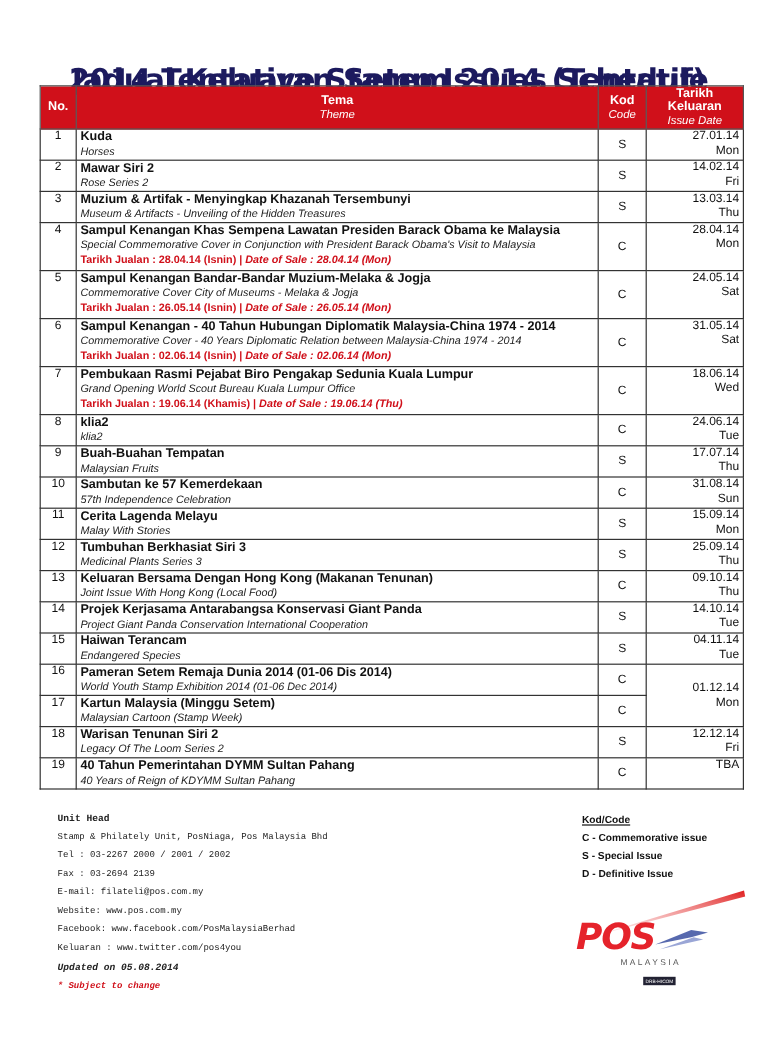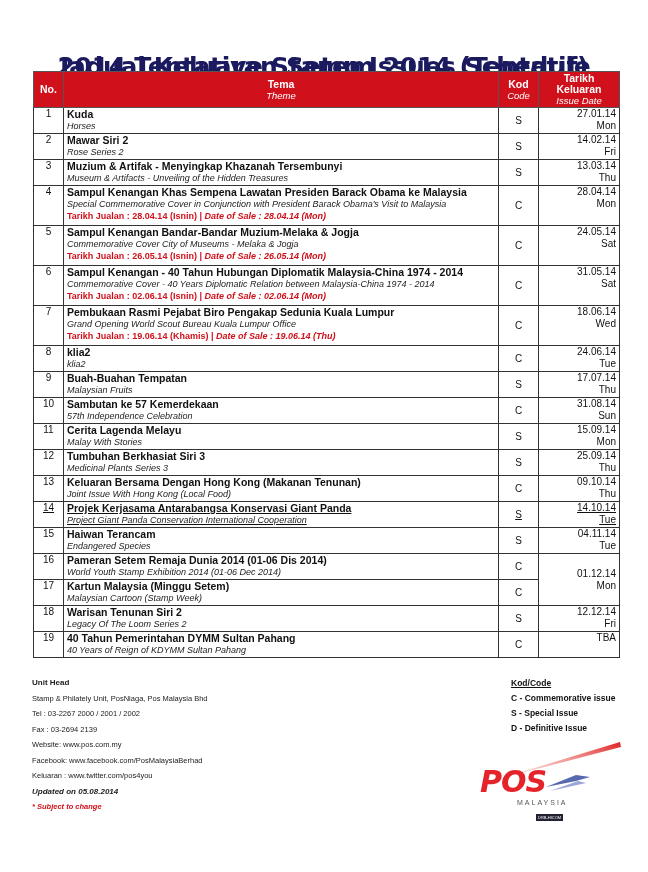--- a/index.html
+++ b/index.html
@@ -15,26 +15,26 @@
   table.sched th .sub { display:block; font-weight:normal; font-style:italic; font-size:9.5px; }
   table.sched td { border:1px solid #333; font-size:10px; vertical-align:top; padding:0 3px; line-height:12px; }
   td.no { text-align:center; font-size:10px; }
   td.code { text-align:center; vertical-align:middle !important; font-size:9px; }
   td.date { text-align:right; font-size:10px; }
   .tema-main { font-weight:bold; font-size:10.5px; display:block; }
   .tema-sub { font-style:italic; font-size:9px; display:block; color:#222; }
   .sale { color:#d0101a; font-weight:bold; font-size:9px; display:block; }
   .sale i { font-style:italic; }
 
-  .footer-left { position:absolute; left:32px; top:675px; font-size:7.5px; line-height:15.5px; color:#222; }
+  .footer-left { position:absolute; left:48px; top:675px; font-size:7.5px; line-height:15.5px; color:#222;font-family:Liberation Mono, monospace; }
   .footer-left .head { font-weight:bold; font-size:8px; }
   .footer-left .upd { font-weight:bold; font-style:italic; font-size:8px; }
   .footer-left .subj { color:#d0101a; font-weight:bold; font-style:italic; font-size:7.5px; }
 
-  .legend { position:absolute; left:511px; top:676px; font-size:8.5px; line-height:15px; font-weight:bold; color:#111; }
+  .legend { position:absolute; left:485px; top:676px; font-size:8.5px; line-height:15px; font-weight:bold; color:#111; }
   .legend .lh { text-decoration:underline; font-weight:bold; }
 
   .swoosh { position:absolute; left:490px; top:740px; width:135px; height:45px; }
   .logo { position:absolute; left:480px; top:764px; width:120px; }
   .logo .pos { font-family:"DejaVu Sans", sans-serif; font-weight:bold; font-style:italic; color:#e5232b; font-size:30px; letter-spacing:-1px; }
   .logo .mal { position:absolute; left:37px; top:35px; font-size:7px; letter-spacing:2px; color:#555; }
   .logo .drb { position:absolute; left:56px; top:50px; background:#223; color:#fff; font-size:4px; padding:1px 2px; }
 </style>
 </head>
 <body>
@@ -211,21 +211,21 @@
         <td>
           <span class="tema-main">Keluaran Bersama Dengan Hong Kong (Makanan Tenunan)</span>
           <span class="tema-sub">Joint Issue With Hong Kong (Local Food)</span>
         </td>
         <td class="code">C</td>
         <td class="date">
           <div>09.10.14</div>
           <div>Thu</div>
         </td>
       </tr>
-      <tr style="height: 26px; text-decoration: underline;">
+      <tr style="height: 26px;">
         <td class="no">14</td>
         <td>
           <span class="tema-main">Projek Kerjasama Antarabangsa Konservasi Giant Panda</span>
           <span class="tema-sub">Project Giant Panda Conservation International Cooperation</span>
         </td>
         <td class="code">S</td>
         <td class="date">
           <div>14.10.14</div>
           <div>Tue</div>
         </td>
@@ -287,20 +287,21 @@
         </td>
       </tr>
     </tbody>
 </table>
 
 <div class="footer-left">
   <div class="head">Unit Head</div>
   <div>Stamp &amp; Philately Unit, PosNiaga, Pos Malaysia Bhd</div>
   <div>Tel : 03-2267 2000 / 2001 / 2002</div>
   <div>Fax : 03-2694 2139</div>
+  <div>E-mail: filateli@pos.com.my</div>
   <div>Website: www.pos.com.my</div>
   <div>Facebook: www.facebook.com/PosMalaysiaBerhad</div>
   <div>Keluaran : www.twitter.com/pos4you</div>
   <div class="upd">Updated on 05.08.2014</div>
   <div class="subj">* Subject to change</div>
 </div>
 
 <div class="legend">
   <div class="lh">Kod/Code</div>
   <div>C - Commemorative issue</div>

